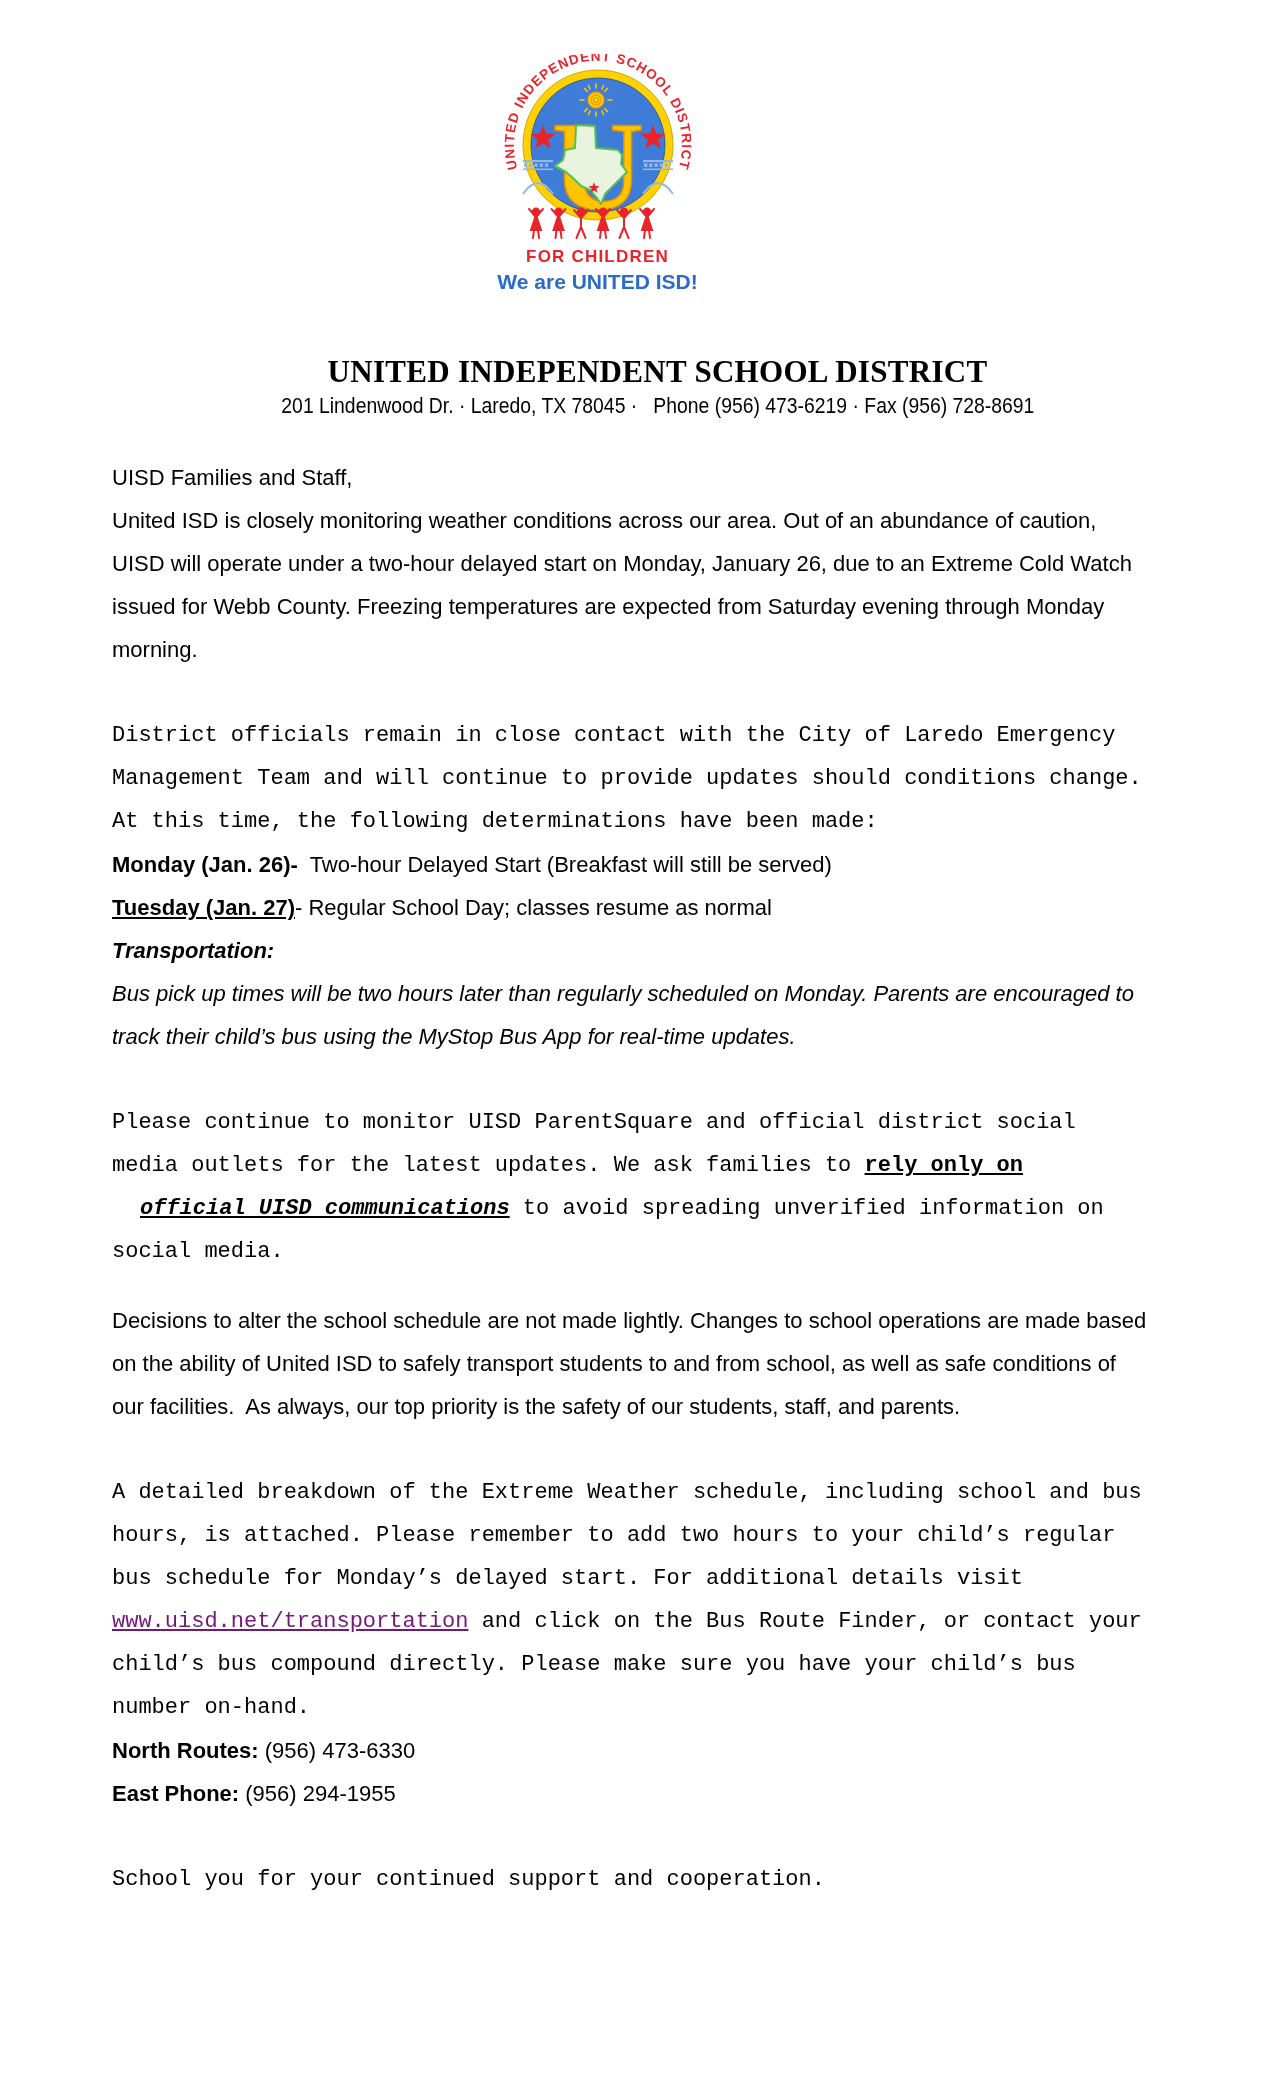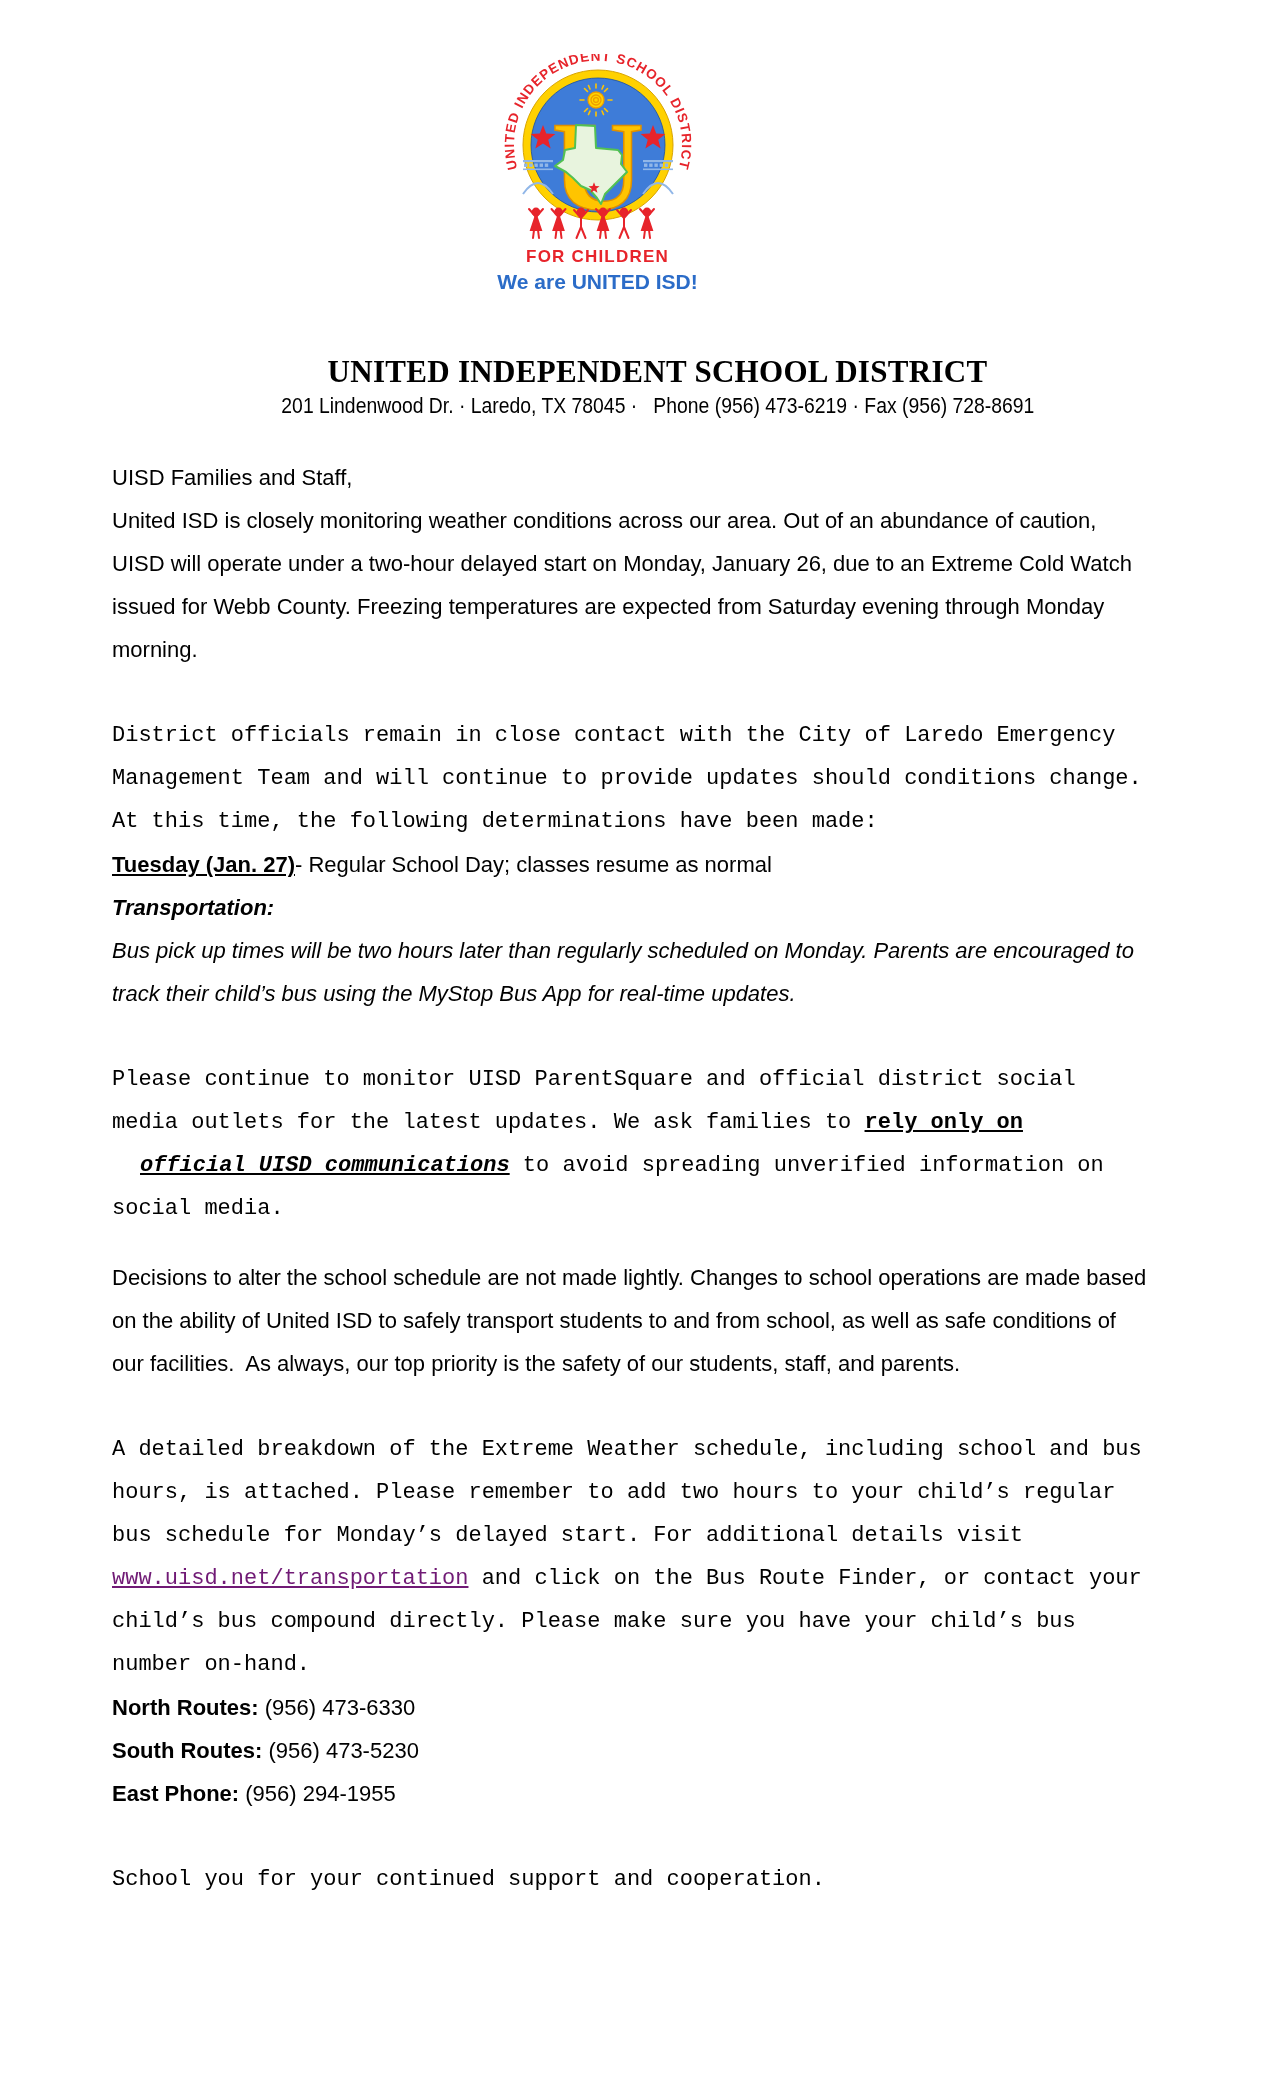--- a/index.html
+++ b/index.html
@@ -161,30 +161,30 @@
       <span class="squeeze">201 Lindenwood Dr. · Laredo, TX 78045 ·&nbsp;&nbsp; Phone (956) 473-6219 · Fax (956) 728-8691</span>
     </div>
   </div>
 
   <div class="content">
     <p>UISD Families and Staff,</p>
     <p>United ISD is closely monitoring weather conditions across our area. Out of an abundance of caution, UISD will operate under a two-hour delayed start on Monday, January 26, due to an Extreme Cold Watch issued for Webb County. Freezing temperatures are expected from Saturday evening through Monday morning.</p>
 
     <p class="gap">District officials remain in close contact with the City of Laredo Emergency Management Team and will continue to provide updates should conditions change. At this time, the following determinations have been made:</p>
 
+    <p><span class="b">Monday (Jan. 26)-</span><span>&nbsp; Two-hour Delayed Start (Breakfast will still be served)</span></p>
     <p><span class="b u">Tuesday (Jan. 27)</span><span>- Regular School Day; classes resume as normal</span></p>
     <p class="b i">Transportation:</p>
     <p class="i">Bus pick up times will be two hours later than regularly scheduled on Monday. Parents are encouraged to track their child’s bus using the MyStop Bus App for real-time updates.</p>
 
     <p class="gap"><span>Please continue to monitor UISD ParentSquare and official district social media outlets for the latest updates. We ask families to </span><span class="b u">rely only on </span><span class="b i u">official UISD communications</span><span> to avoid spreading unverified information on social media.</span></p>
 
     <p class="gap-sm">Decisions to alter the school schedule are not made lightly. Changes to school operations are made based on the ability of United ISD to safely transport students to and from school, as well as safe conditions of our facilities.&nbsp; As always, our top priority is the safety of our students, staff, and parents.</p>
 
     <p class="gap"><span>A detailed breakdown of the Extreme Weather schedule, including school and bus hours, is attached. Please remember to add two hours to your child’s regular bus schedule for Monday’s delayed start. For additional details visit </span><a class="link" href="#">www.uisd.net/transportation</a><span> and click on the Bus Route Finder, or contact your child’s bus compound directly. Please make sure you have your child’s bus number on-hand.</span></p>
 
     <p><span class="b">North Routes:</span><span> (956) 473-6330</span></p>
-    <p><span class="b">South Routes:</span><span> (956) 473-5230</span></p>
     <p><span class="b">East Phone:</span><span> (956) 294-1955</span></p>
 
     <p class="gap">School you for your continued support and cooperation.</p>
   </div>
 
 </div>
 
 </body></html>

